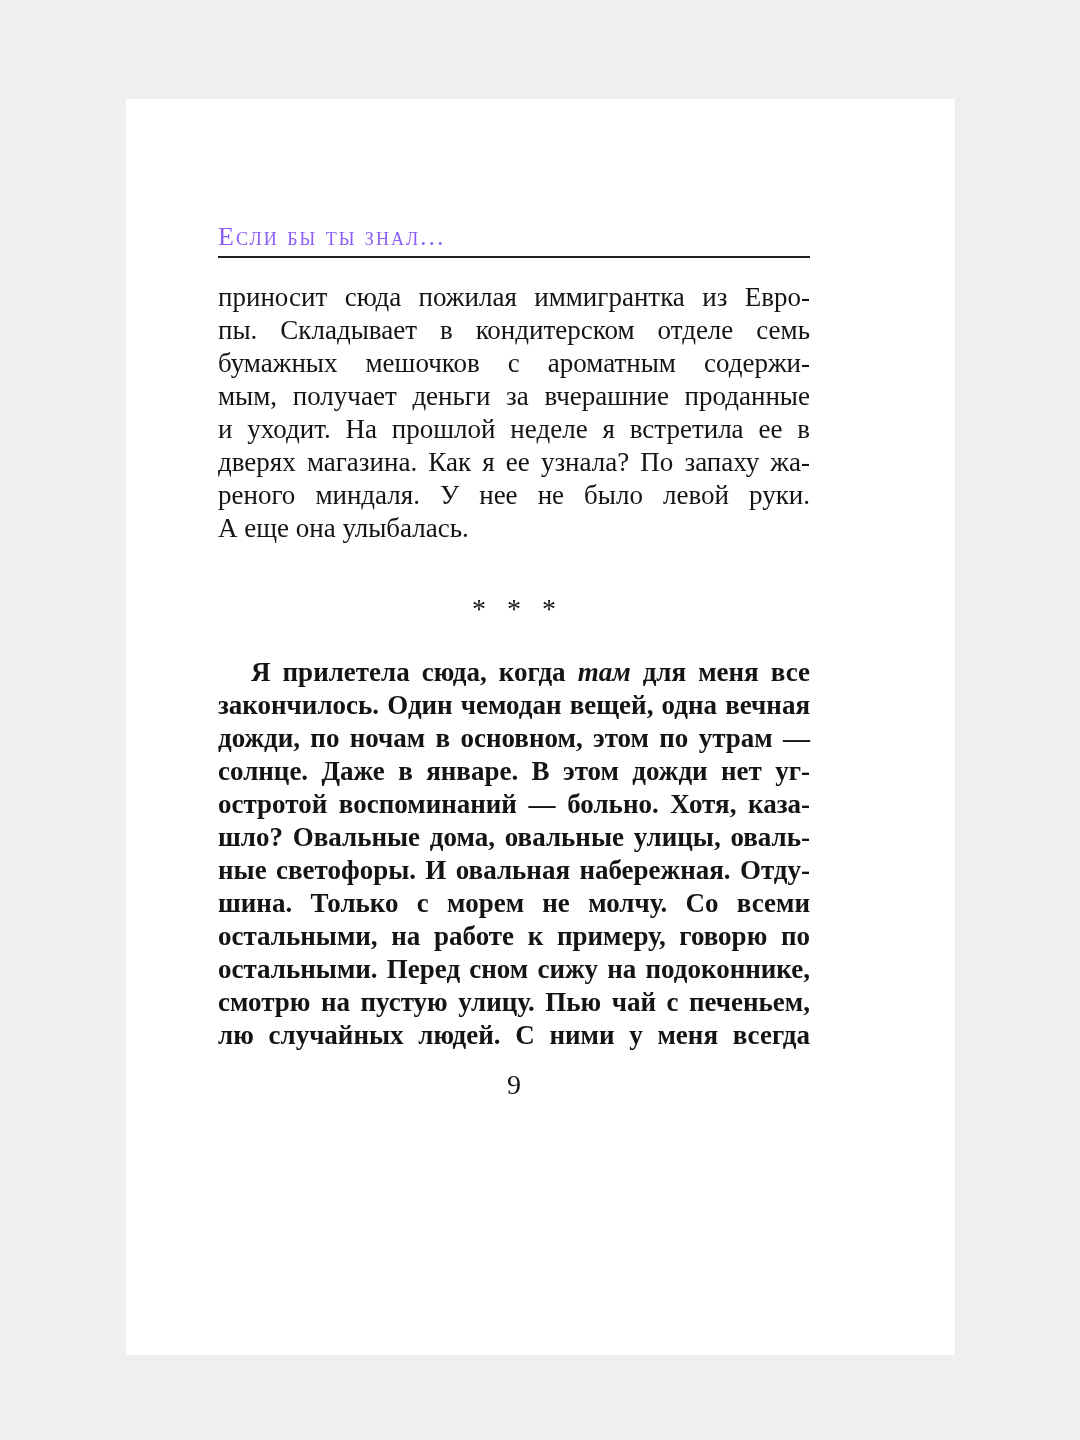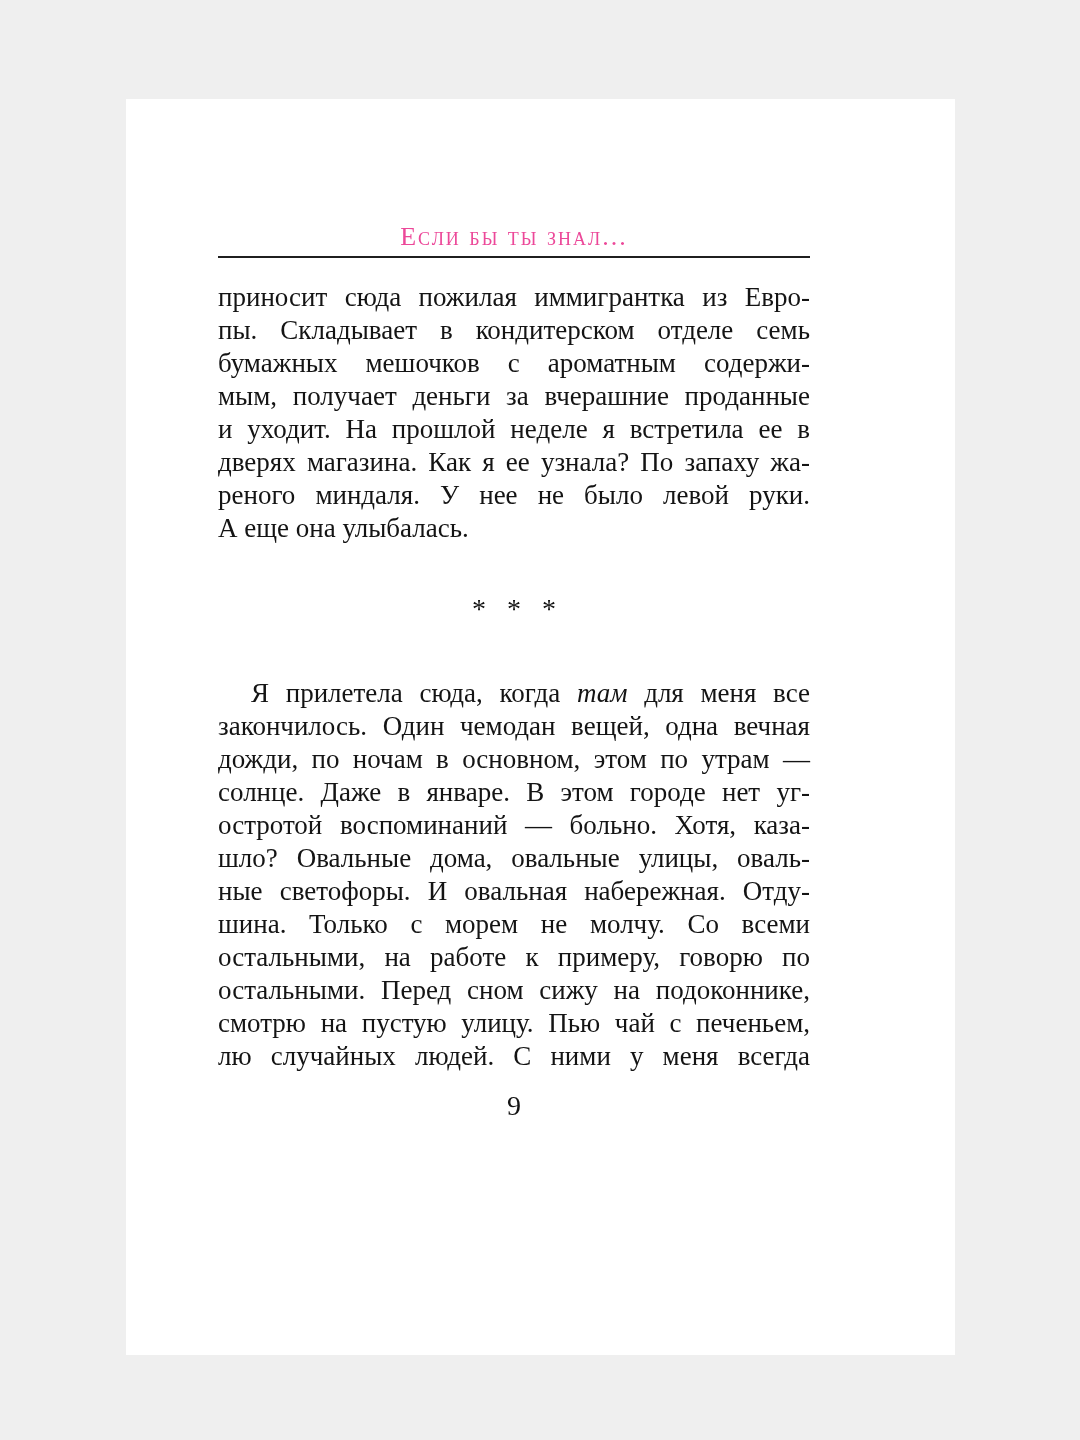--- a/index.html
+++ b/index.html
@@ -21,35 +21,35 @@
   .content {
     position: absolute;
     left: 92px;
     top: 0;
     width: 592px;
   }
   .running-header {
     margin-top: 123px;
     height: 30px;
     line-height: 30px;
-    text-align: center;
+    text-align: left;
     font-variant: small-caps;
     font-size: 26px;
     letter-spacing: 2px;
-    color: #ec4899;
+    color: #8b5cf6;
   }
   .header-rule {
     margin-top: 4px;
     border: none;
     border-top: 2px solid #1f1f1f;
     height: 0;
   }
   .paragraph { color: #141414; }
   .para1 { margin-top: 23px; }
-  .para2 { margin-top: 52px; }
+  .para2 { margin-top: 31px; font-weight: bold; }
   .tline {
     font-size: 27px;
     height: 33px;
     line-height: 33px;
     text-align: justify;
     text-align-last: justify;
     color: #141414;
   }
   .tline i { font-style: italic; }
   .lastline { text-align-last: left; }
@@ -92,21 +92,21 @@
         <div class="tline">реного миндаля. У нее не было левой руки.</div>
         <div class="tline lastline">А еще она улыбалась.</div>
       </div>
 
       <div class="separator">* * *</div>
 
       <div class="paragraph para2">
         <div class="tline indent"><span>Я прилетела сюда, когда </span><i>там</i><span> для меня все</span></div>
         <div class="tline">закончилось. Один чемодан вещей, одна вечная</div>
         <div class="tline">дожди, по ночам в основном, этом по утрам —</div>
-        <div class="tline">солнце. Даже в январе. В этом городе нет уг-</div>
+        <div class="tline">солнце. Даже в январе. В этом дожди нет уг-</div>
         <div class="tline">остротой воспоминаний — больно. Хотя, каза-</div>
         <div class="tline">шло? Овальные дома, овальные улицы, оваль-</div>
         <div class="tline">ные светофоры. И овальная набережная. Отду-</div>
         <div class="tline">шина. Только с морем не молчу. Со всеми</div>
         <div class="tline">остальными, на работе к примеру, говорю по</div>
         <div class="tline">остальными. Перед сном сижу на подоконнике,</div>
         <div class="tline">смотрю на пустую улицу. Пью чай с печеньем,</div>
         <div class="tline">лю случайных людей. С ними у меня всегда</div>
       </div>
 

